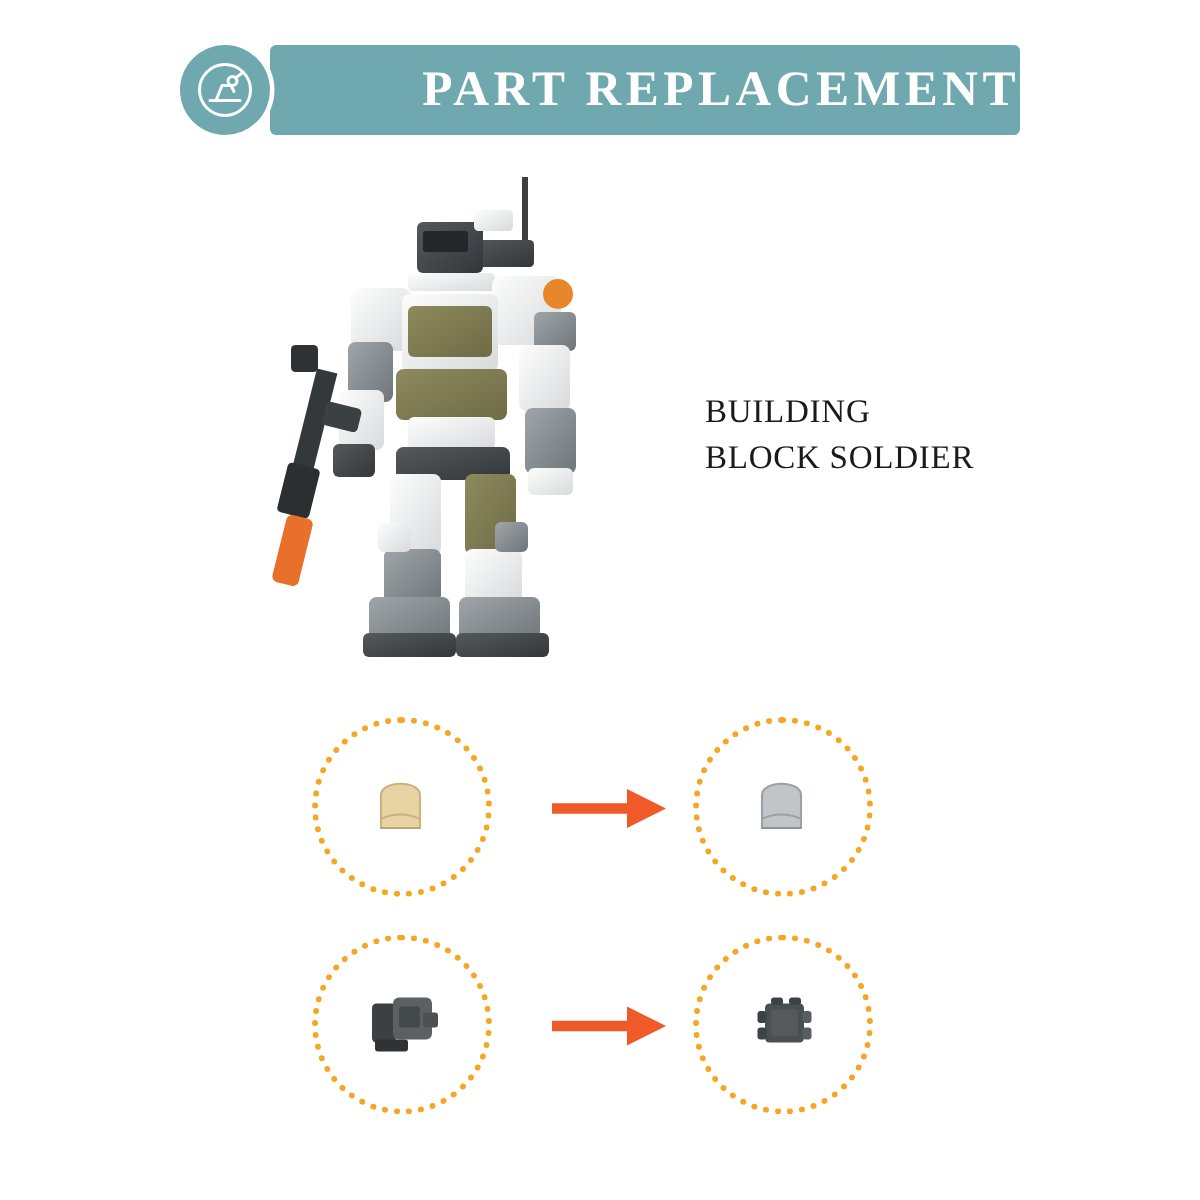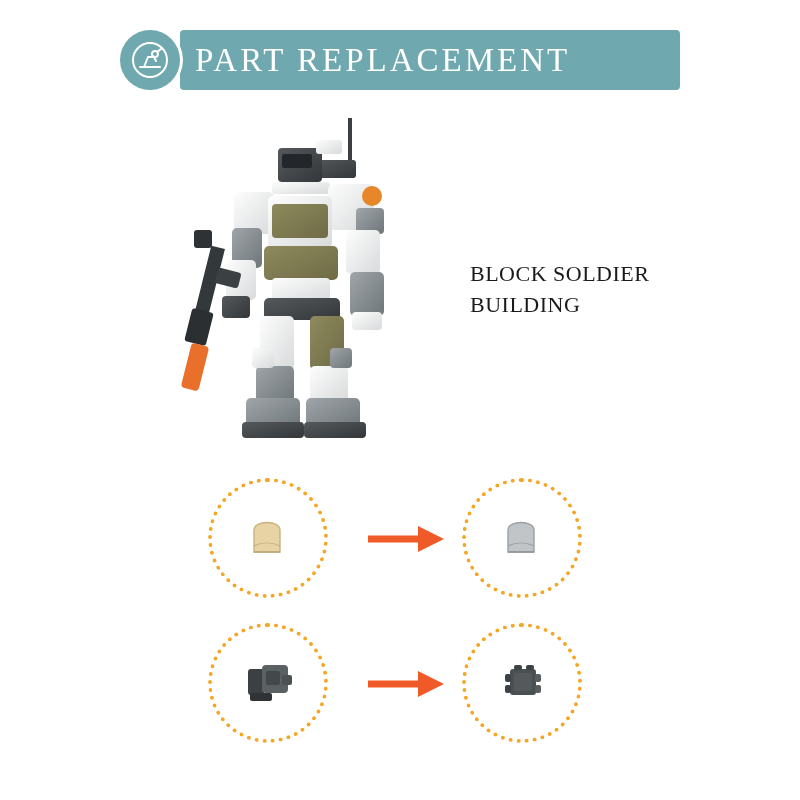--- a/index.html
+++ b/index.html
@@ -32,28 +32,27 @@
     background: #6fa8ae;
     border-radius: 4px;
   }
   .header-title {
     position: absolute;
     left: 0;
     top: 0;
     width: 100%;
     height: 60px;
     line-height: 60px;
-    text-align: left;
+    text-align: right;
     color: #ffffff;
     font-family: "Liberation Serif", serif;
     font-size: 33px;
-    font-weight: normal;
+    font-weight: bold;
     letter-spacing: 3px;
     white-space: nowrap;
-    padding-left: 15px;
   }
   .header-badge {
     position: absolute;
     left: 0;
     top: 0;
     width: 60px;
     height: 60px;
     border-radius: 50%;
     background: #6fa8ae;
     display: flex;
@@ -128,22 +127,22 @@
       <circle cx="19" cy="19" r="17" fill="none" stroke="#ffffff" stroke-width="2"></circle>
       <path d="M9 26 H29" stroke="#ffffff" stroke-width="2" stroke-linecap="round"></path>
       <path d="M13 26 L17 16 H23 L25 20" fill="none" stroke="#ffffff" stroke-width="2" stroke-linejoin="round" stroke-linecap="round"></path>
       <circle cx="24" cy="13" r="3" fill="none" stroke="#ffffff" stroke-width="2"></circle>
       <path d="M26 11 L30 8" stroke="#ffffff" stroke-width="2" stroke-linecap="round"></path>
     </svg>
   </div>
 </div>
 
 <div class="product-label">
+  <div>BUILDING</div>
   <div>BLOCK SOLDIER</div>
-  <div>BUILDING</div>
 </div>
 
 <div class="robot-wrap">
   <svg width="300" height="360" viewBox="0 0 300 360" aria-hidden="true">
     <defs>
       <linearGradient id="gwhite" x1="0" y1="0" x2="1" y2="1">
         <stop offset="0%" stop-color="#fdfdfd"></stop>
           <stop offset="100%" stop-color="#d8dadb"></stop>
       </linearGradient>
       <linearGradient id="ggray" x1="0" y1="0" x2="1" y2="1">

